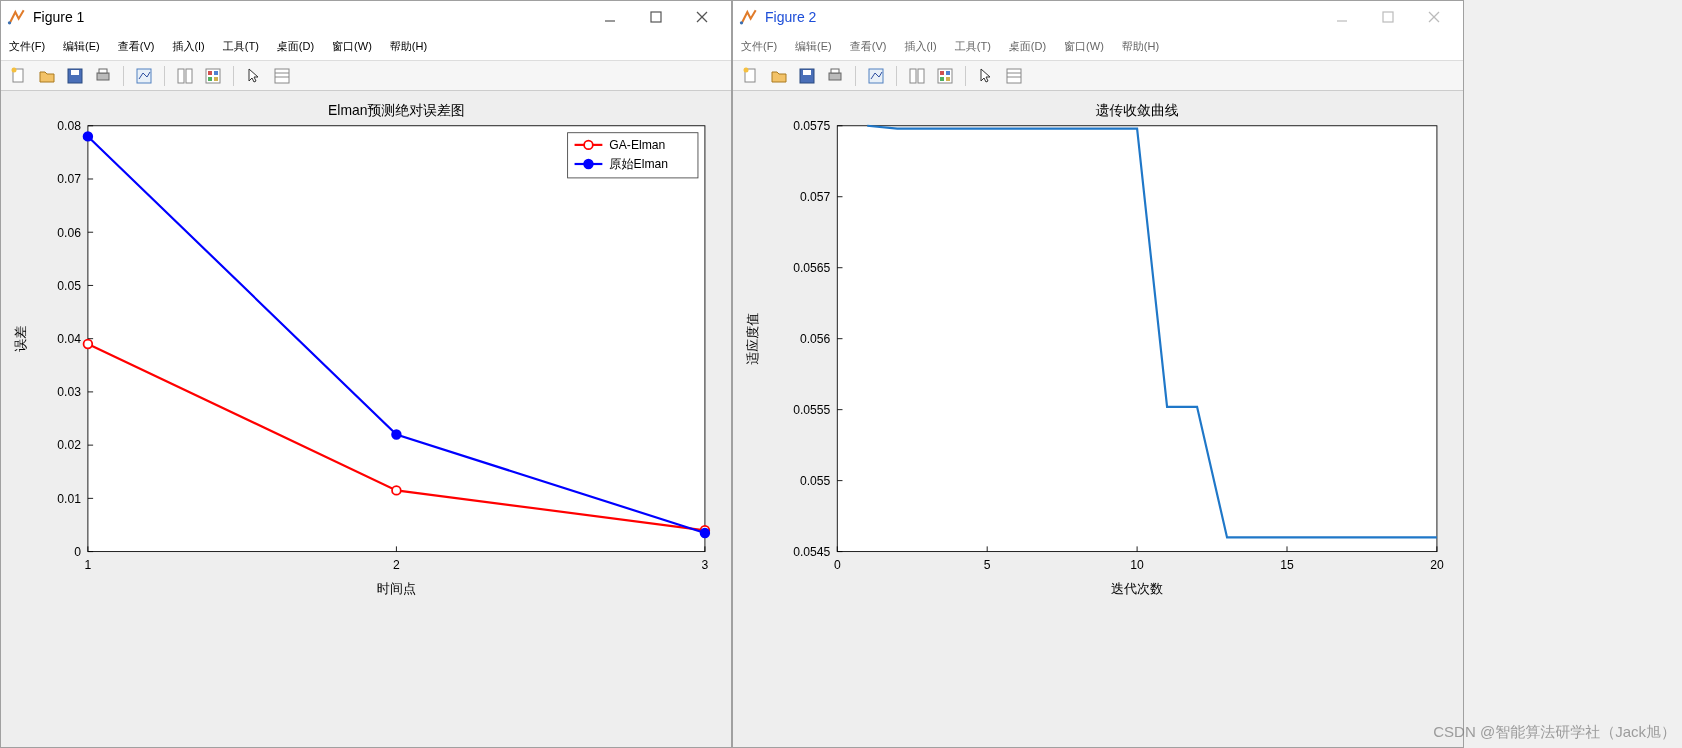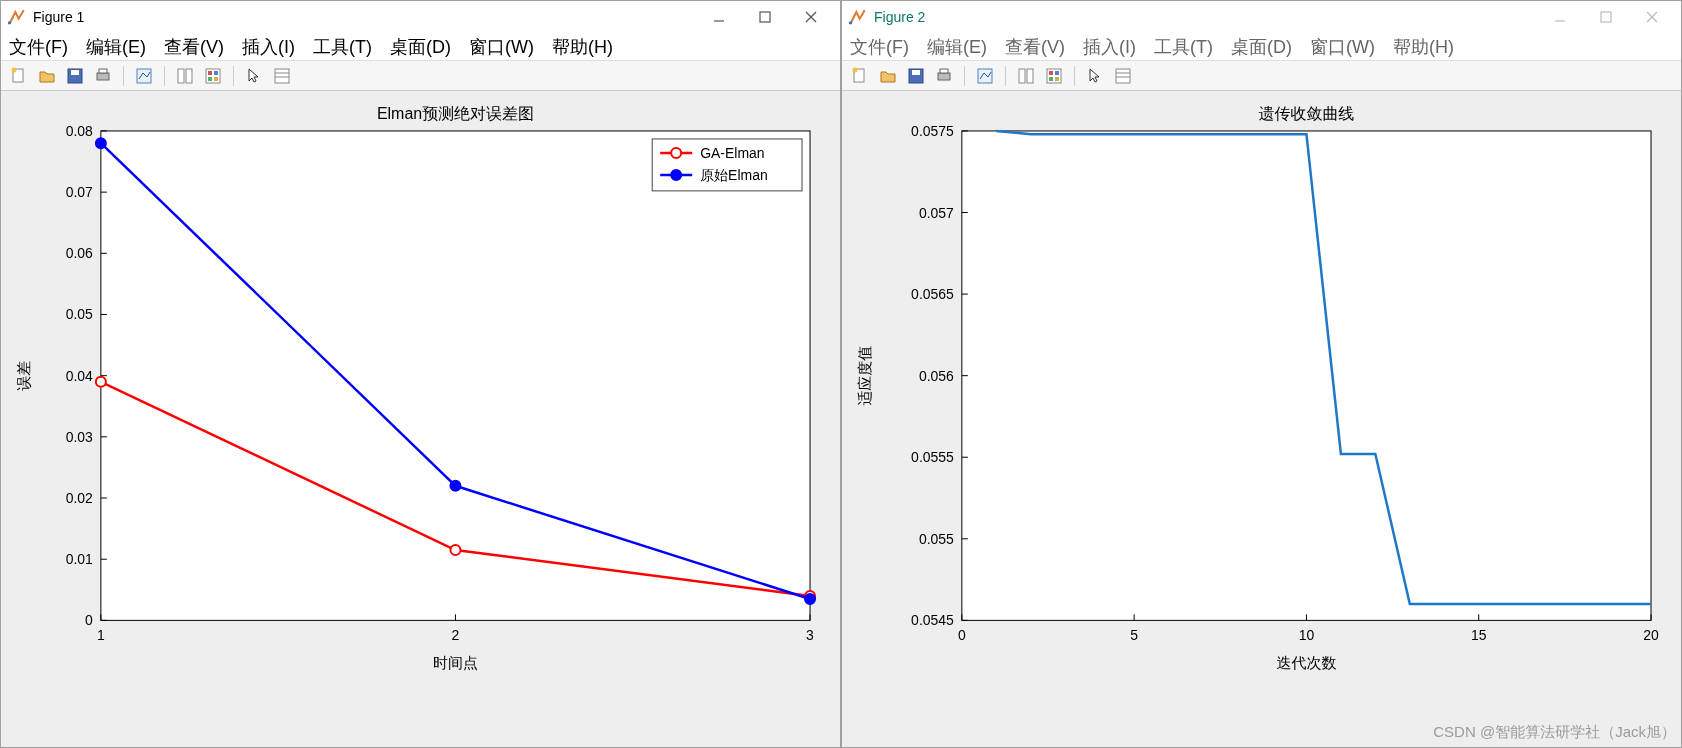--- a/index.html
+++ b/index.html
@@ -1,27 +1,27 @@
 <!DOCTYPE html>
 <html><head>
 <meta charset="utf-8">
 <style>
   * { box-sizing: border-box; margin: 0; padding: 0; }
   body { font-family: "Microsoft YaHei", Arial, sans-serif; background: #f0f0f0; width: 1682px; height: 748px; overflow: hidden; position: relative; }
-  .container { display: flex; width: 1682px; height: 748px; }
+  .container { display: flex; width: 1464px; height: 748px; }
   .figwin { flex: 1; background: #fff; border: 1px solid #a0a0a0; display: flex; flex-direction: column; position: relative; }
-  .figwin.inactive .title { color: #0f766e; }
+  .figwin.inactive .title { color: #1d4ed8; }
   .titlebar { height: 32px; display: flex; align-items: center; padding: 0 6px; background: #fff; }
   .titlebar .logo { width: 20px; height: 20px; margin-right: 6px; }
   .title { font-size: 14px; color: #000; flex: 1; }
   .winbtns { display: flex; gap: 0; }
   .winbtn { width: 46px; height: 30px; display: flex; align-items: center; justify-content: center; font-size: 12px; color: #555; }
   .winbtn svg { stroke: #555; stroke-width: 1.2; fill: none; }
   .figwin.inactive .winbtn svg { stroke: #bbb; }
-  .menubar { height: 28px; display: flex; align-items: center; padding: 0 8px; gap: 18px; font-size: 18px; color: #000; border-bottom: 1px solid #ddd; }
+  .menubar { height: 28px; display: flex; align-items: center; padding: 0 8px; gap: 18px; font-size: 11px; color: #000; border-bottom: 1px solid #ddd; }
   .figwin.inactive .menubar { color: #666; }
   .toolbar { height: 30px; display: flex; align-items: center; padding: 0 6px; gap: 4px; border-bottom: 1px solid #ccc; background: #f6f6f6; }
   .tbtn { width: 24px; height: 24px; display: flex; align-items: center; justify-content: center; }
   .tsep { width: 1px; height: 20px; background: #ccc; margin: 0 4px; }
   .canvas-area { flex: 1; background: #eee; position: relative; }
   svg.plot { position: absolute; inset: 0; }
   .axis-label { font-size: 15px; fill: #000; }
   .tick-label { font-size: 14px; fill: #000; }
   .chart-title { font-size: 16px; fill: #000; }
   .legend-box { fill: #fff; stroke: #444; stroke-width: 1; }

